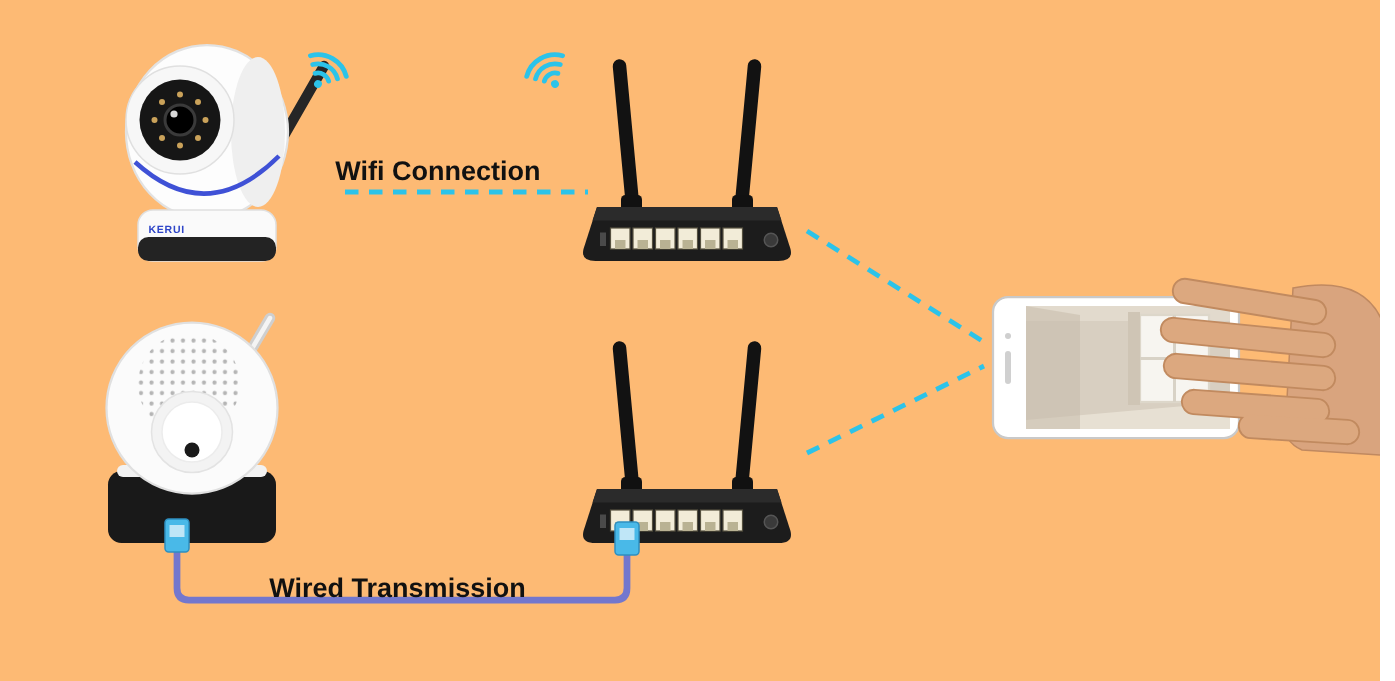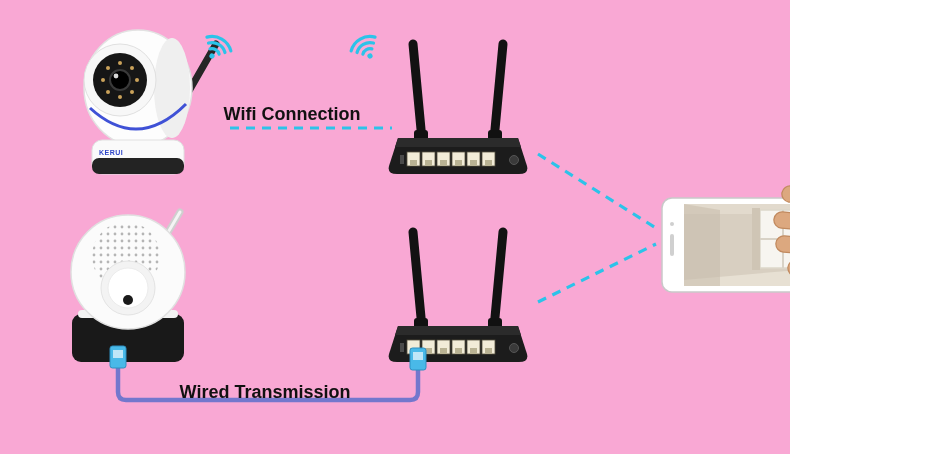--- a/index.html
+++ b/index.html
@@ -1,16 +1,16 @@
 <!DOCTYPE html>
 <html><head>
 <meta charset="utf-8">
 <style>
   html,body{margin:0;padding:0;background:#fff;}
-  .stage{position:relative;width:790px;height:454px;background:#f9a8d4;overflow:hidden;
+  .stage{position:relative;width:920px;height:454px;background:#fdba74;overflow:hidden;
          font-family:"Liberation Sans",sans-serif;}
   svg{display:block;}
   .diagram-label{font-family:"Liberation Sans",sans-serif;font-weight:bold;font-size:18px;}
   .brand-label{font-family:"Liberation Sans",sans-serif;font-weight:bold;font-size:7px;letter-spacing:.5px;}
   .wifi-ico{color:#2cc3e9;}
 </style>
 </head>
 <body>
 
 <div class="stage">

